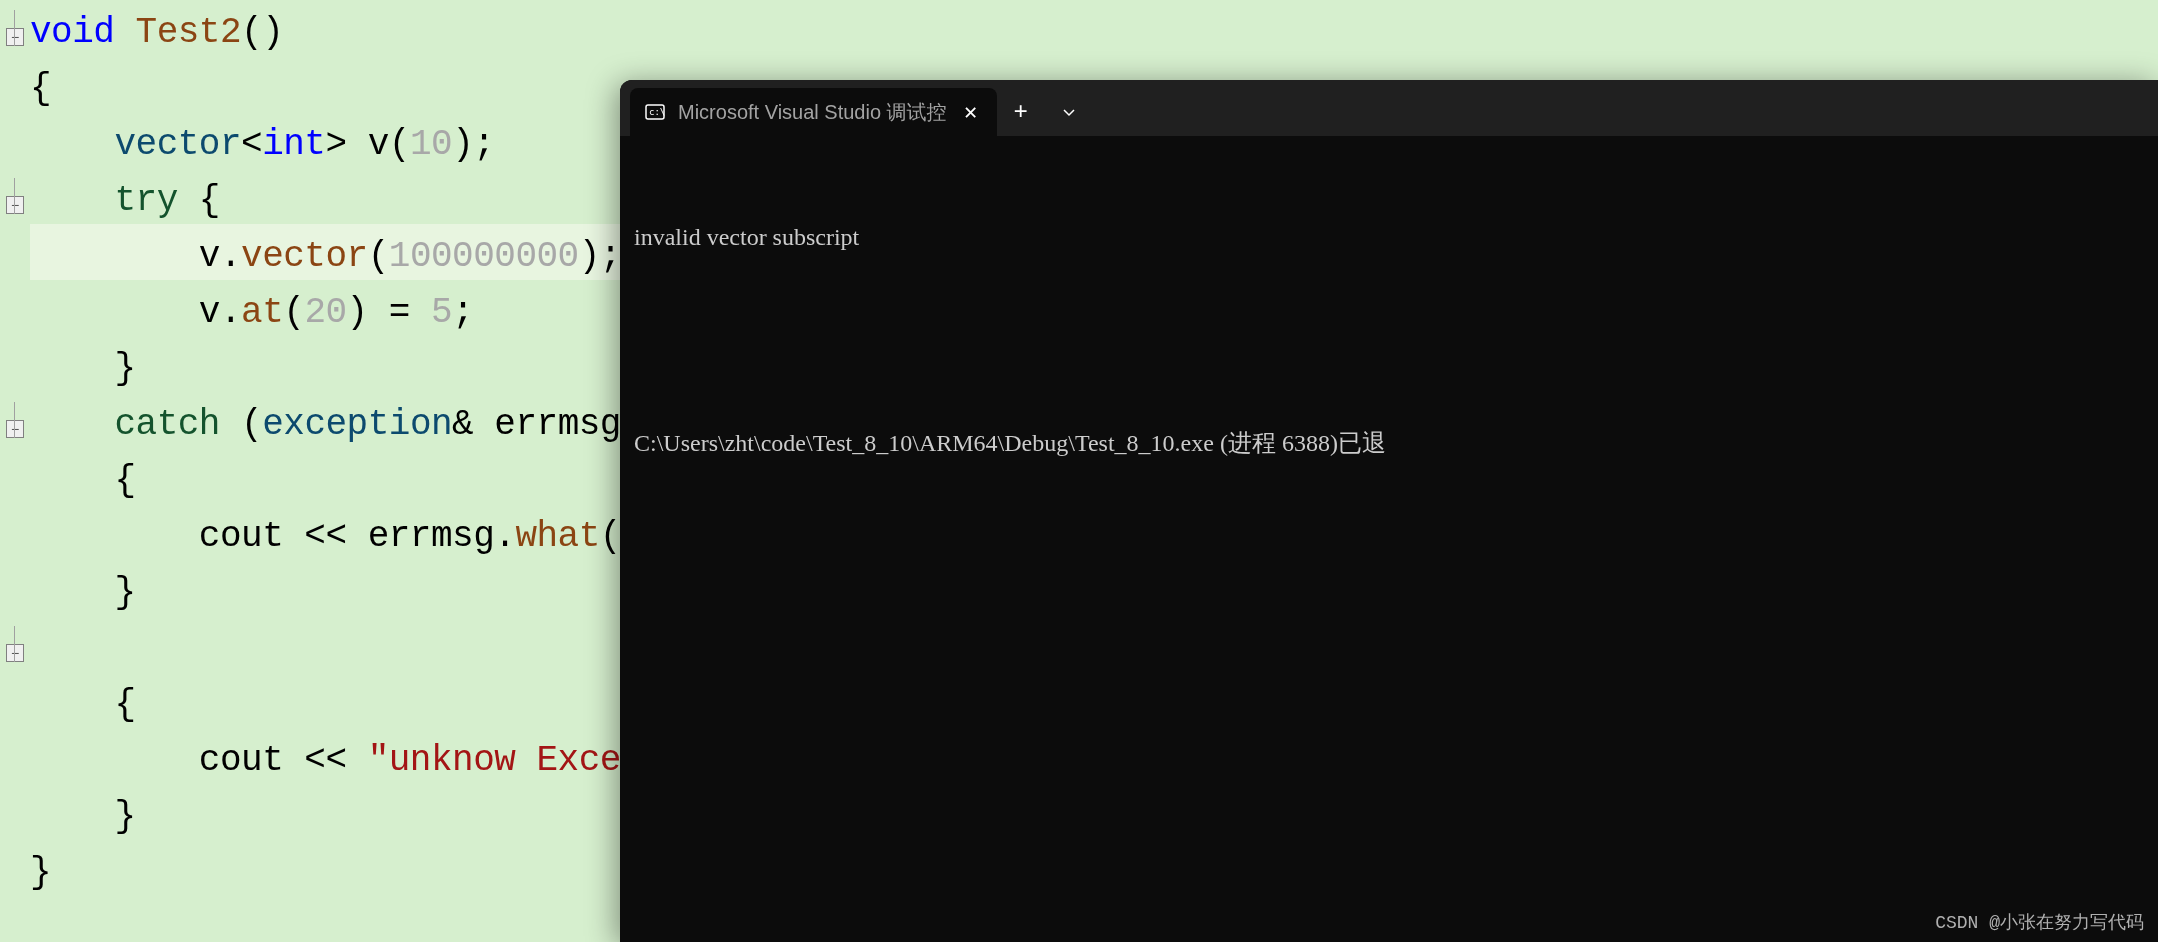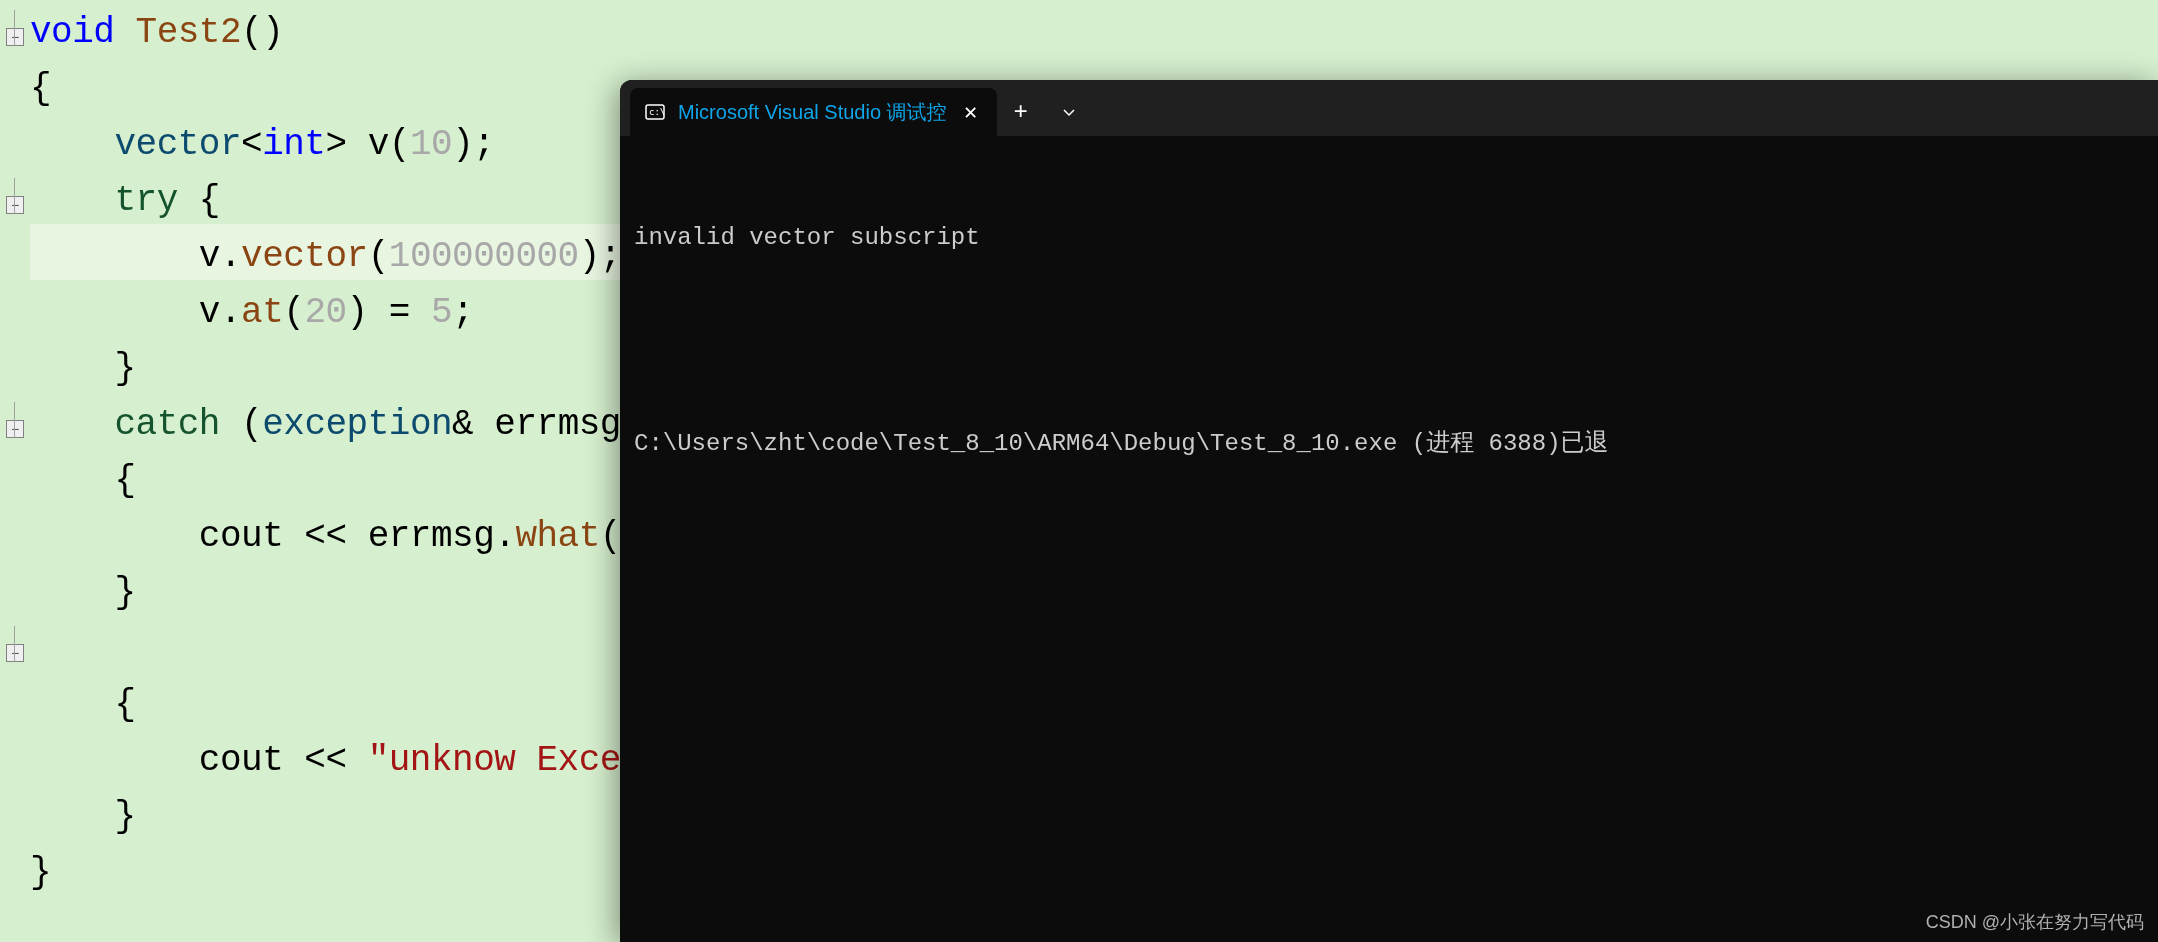--- a/index.html
+++ b/index.html
@@ -107,21 +107,21 @@
       min-width: 320px;
     }
     .terminal-tab-icon {
       width: 22px;
       height: 22px;
       display: flex;
       align-items: center;
       justify-content: center;
     }
     .terminal-tab-title {
-      color: #0ea5e9;
+      color: #a3a3a3;
       font-size: 20px;
       font-family: 'Segoe UI', sans-serif;
       font-weight: 500;
       flex: 1;
       white-space: nowrap;
       overflow: hidden;
     }
     .terminal-tab-close {
       color: #ffffff;
       font-size: 22px;
@@ -137,36 +137,36 @@
       width: 48px;
       height: 48px;
       display: flex;
       align-items: center;
       justify-content: center;
       font-size: 24px;
       cursor: pointer;
     }
     .terminal-body {
       padding: 18px 14px;
-      font-family: Liberation Mono, monospace;
+      font-family: Liberation Serif, serif;
       font-size: 24px;
       color: #cccccc;
       line-height: 1.4;
       white-space: pre-wrap;
     }
     .terminal-line {
       margin-bottom: 2px;
     }
     .watermark {
       position: absolute;
       bottom: 8px;
       right: 14px;
       color: #b0b0b0;
       font-size: 18px;
-      font-family: Liberation Sans, sans-serif;
+      font-family: Liberation Mono, monospace;
     }
   </style>
 </head>
 <body>
 
 <div class="editor-area">
   <div id="code-container">
       <div class="code-line">
         <div class="gutter">
           <div class="fold-line"></div>

